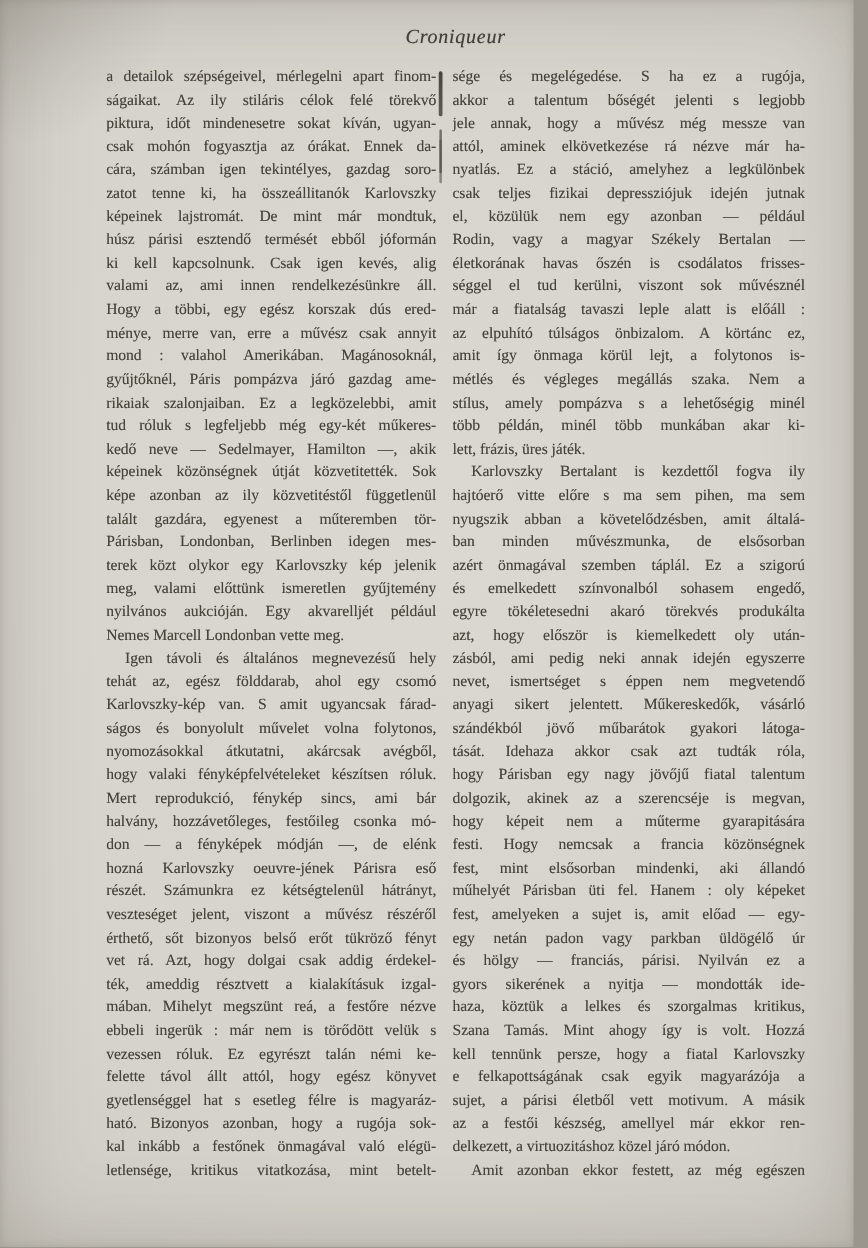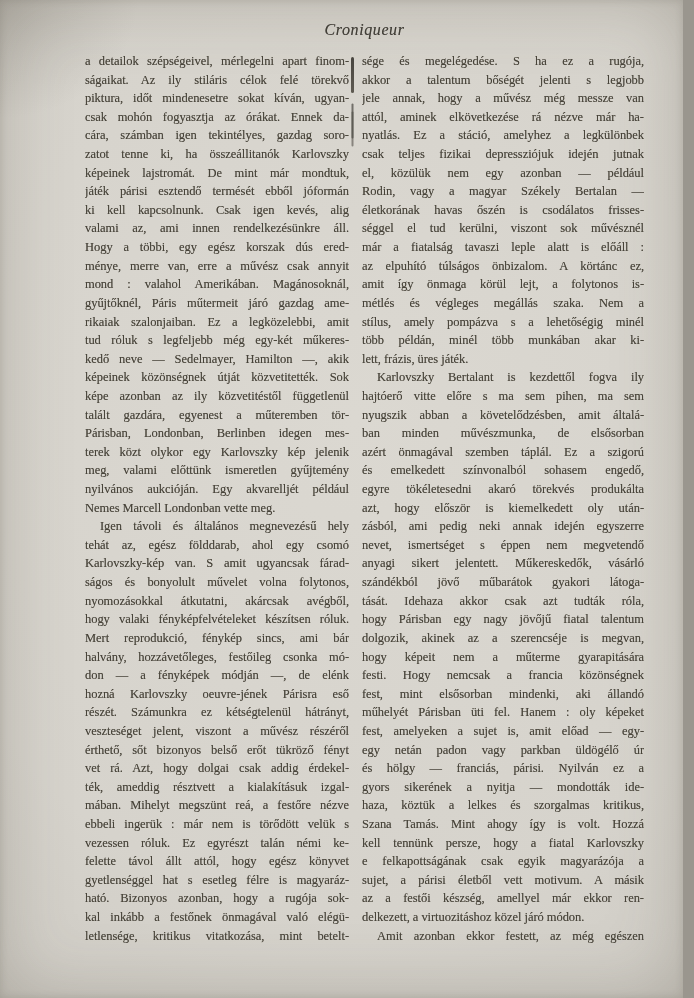--- a/index.html
+++ b/index.html
@@ -88,27 +88,27 @@
   <div class="columns">
     <div class="col left">
         <div class="para">
           <div class="line">a detailok szépségeivel, mérlegelni apart finom-</div>
           <div class="line">ságaikat. Az ily stiláris célok felé törekvő</div>
           <div class="line">piktura, időt mindenesetre sokat kíván, ugyan-</div>
           <div class="line">csak mohón fogyasztja az órákat. Ennek da-</div>
           <div class="line">cára, számban igen tekintélyes, gazdag soro-</div>
           <div class="line">zatot tenne ki, ha összeállitanók Karlovszky</div>
           <div class="line">képeinek lajstromát. De mint már mondtuk,</div>
-          <div class="line">játék párisi esztendő termését ebből jóformán</div>
+          <div class="line">húsz párisi esztendő termését ebből jóformán</div>
           <div class="line">ki kell kapcsolnunk. Csak igen kevés, alig</div>
           <div class="line">valami az, ami innen rendelkezésünkre áll.</div>
           <div class="line">Hogy a többi, egy egész korszak dús ered-</div>
           <div class="line">ménye, merre van, erre a művész csak annyit</div>
           <div class="line">mond : valahol Amerikában. Magánosoknál,</div>
-          <div class="line">gyűjtőknél, Páris műtermeit járó gazdag ame-</div>
+          <div class="line">gyűjtőknél, Páris pompázva járó gazdag ame-</div>
           <div class="line">rikaiak szalonjaiban. Ez a legközelebbi, amit</div>
           <div class="line">tud róluk s legfeljebb még egy-két műkeres-</div>
           <div class="line">kedő neve — Sedelmayer, Hamilton —, akik</div>
           <div class="line">képeinek közönségnek útját közvetitették. Sok</div>
           <div class="line">képe azonban az ily közvetitéstől függetlenül</div>
           <div class="line">talált gazdára, egyenest a műteremben tör-</div>
           <div class="line">Párisban, Londonban, Berlinben idegen mes-</div>
           <div class="line">terek közt olykor egy Karlovszky kép jelenik</div>
           <div class="line">meg, valami előttünk ismeretlen gyűjtemény</div>
           <div class="line">nyilvános aukcióján. Egy akvarelljét például</div>

